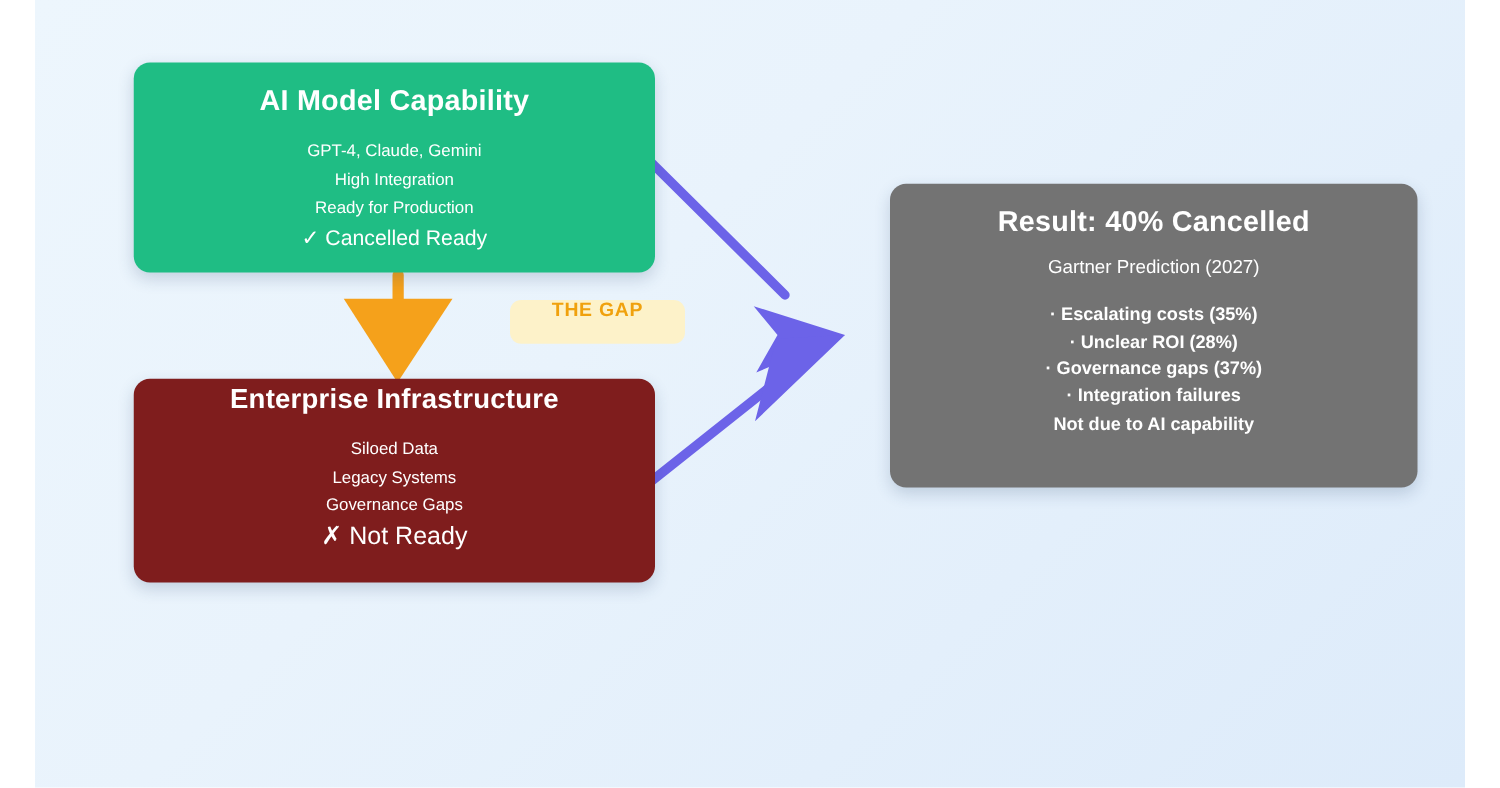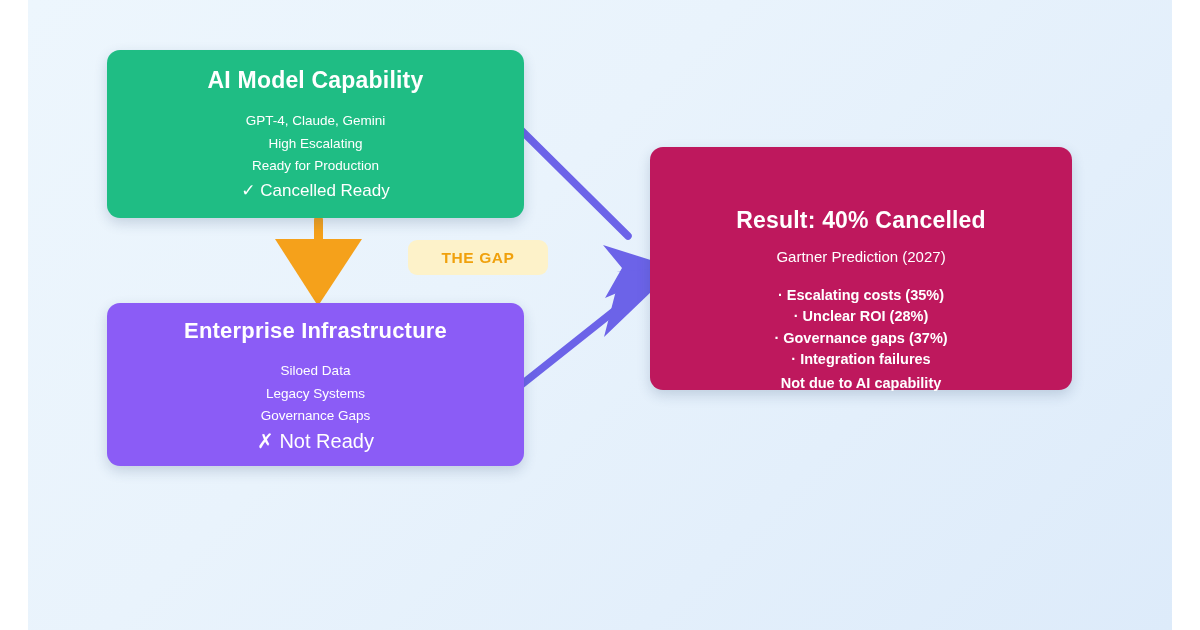--- a/index.html
+++ b/index.html
@@ -76,36 +76,35 @@
   #node-capability .node-title { font-size: 23px; margin-bottom: 11px; }
   #node-capability .small { font-size: 13.5px; margin-top: 9px; }
   #node-capability .status { font-size: 17px; margin-top: 9px; }
 
   
   #node-infrastructure {
     left: 107px;
     top: 303px;
     width: 417px;
     height: 163px;
-    background: #8b5cf6;
-    padding-top: 15px;
+    background: #7f1d1d;
+    padding-top: 3px;
   }
   #node-infrastructure .node-title { font-size: 22px; margin-bottom: 11px; }
   #node-infrastructure .small { font-size: 13.5px; margin-top: 9px; }
   #node-infrastructure .status { font-size: 20px; margin-top: 8px; }
 
   
   #node-result {
-    left: 650px;
+    left: 712px;
     top: 147px;
     width: 422px;
     height: 243px;
-    background: #be185d;
+    background: #737373;
     padding-top: 17px;
-    justify-content: flex-end;
   }
   #node-result .node-title { font-size: 23px; margin-bottom: 9px; }
   #node-result .subtitle { font-size: 15px; margin-top: 6px; }
   #node-result .bullet { font-size: 14.5px; margin-top: 7px; font-weight: bold; }
   #node-result .bullet.first { margin-top: 24px; }
   #node-result .footnote { font-size: 14.5px; margin-top: 9px; font-weight: bold; }
 
   
   #gap-badge {
     position: absolute;
@@ -113,21 +112,20 @@
     top: 240px;
     width: 140px;
     height: 35px;
     border-radius: 9px;
     background: #fdf2c9;
     color: #f0a10d;
     font-size: 15.5px;
     font-weight: bold;
     letter-spacing: 0.6px;
     display: flex;
-    align-items: center;
     justify-content: center;
   }
 </style>
 </head>
 <body>
 
 <div id="stage">
 
   <div id="canvas"></div>
 
@@ -145,21 +143,21 @@
 
     <g>
       <line x1="521" y1="385" x2="628" y2="300" stroke="#6c63e8" stroke-width="7.5" stroke-linecap="round"></line>
       <polygon points="603,272 676,268 604,337 621,271" fill="#6c63e8"></polygon>
     </g>
   </svg>
 
   <div class="node" id="node-capability">
     <div class="node-title">AI Model Capability</div>
     <div class="node-line small">GPT-4, Claude, Gemini</div>
-    <div class="node-line small">High Escalating</div>
+    <div class="node-line small">High Integration</div>
     <div class="node-line small">Ready for Production</div>
     <div class="node-line status">✓ Cancelled Ready</div>
   </div>
 
   <div class="node" id="node-infrastructure">
     <div class="node-title">Enterprise Infrastructure</div>
     <div class="node-line small">Siloed Data</div>
     <div class="node-line small">Legacy Systems</div>
     <div class="node-line small">Governance Gaps</div>
     <div class="node-line status">✗ Not Ready</div>

